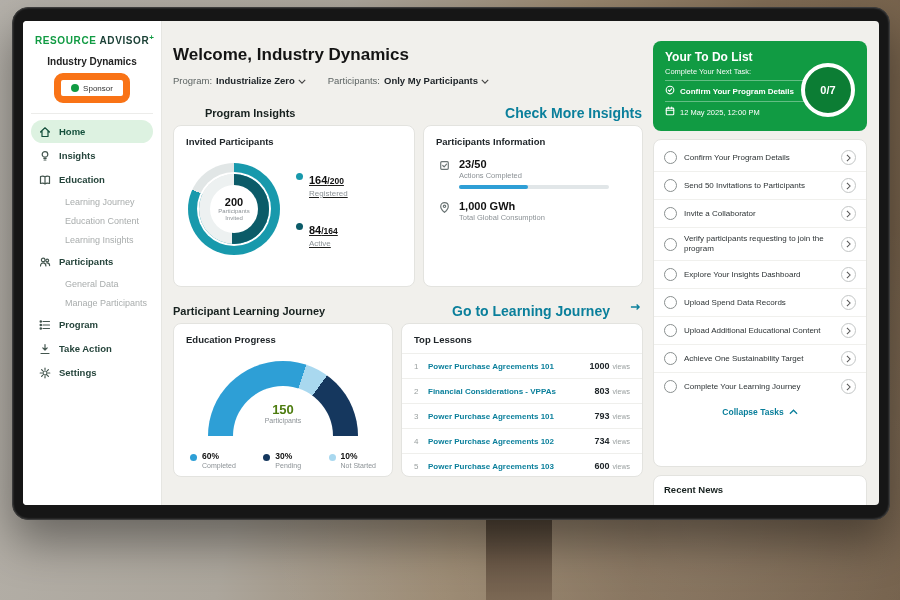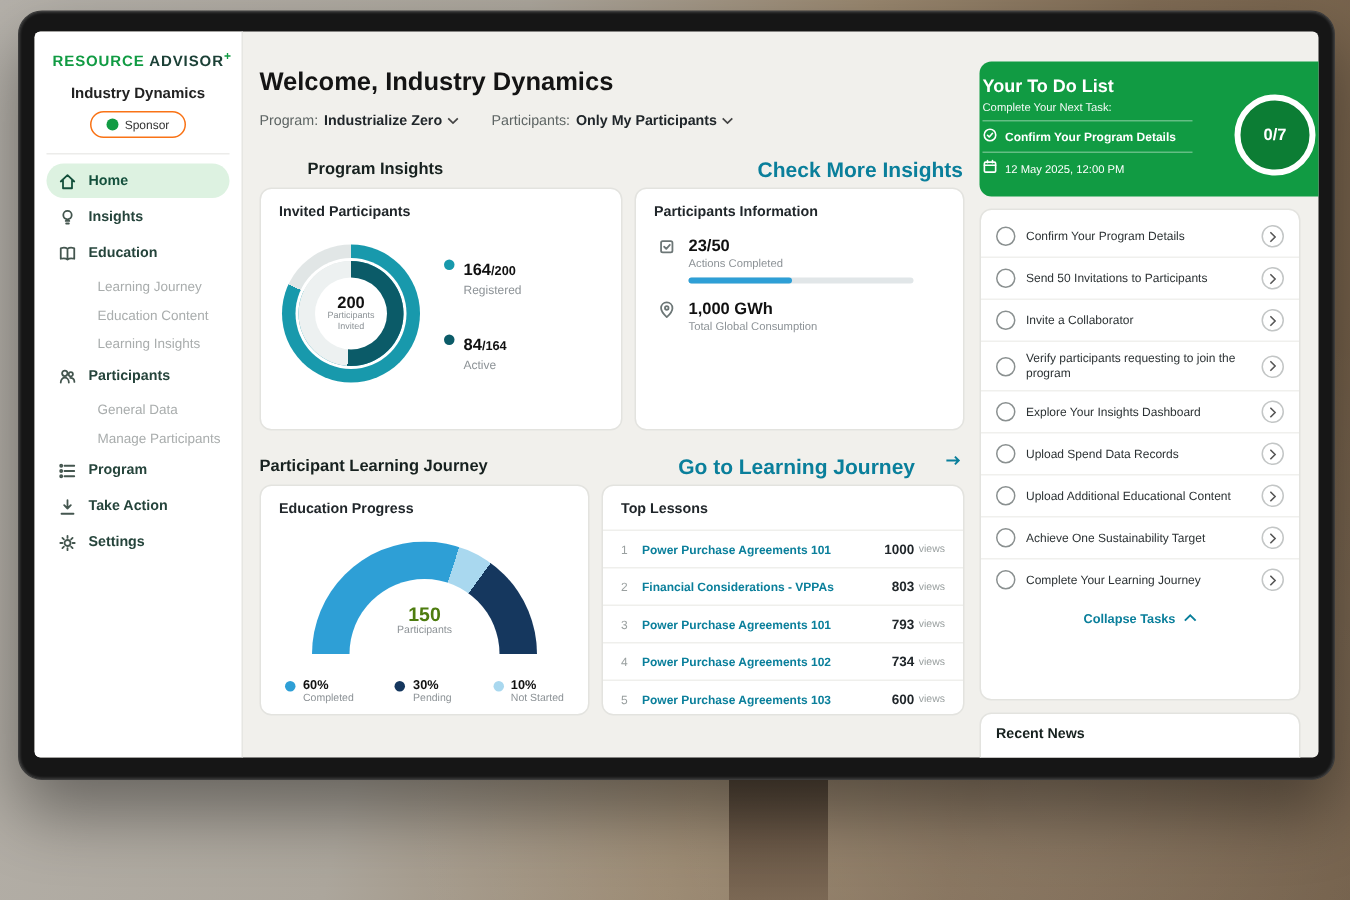--- a/index.html
+++ b/index.html
@@ -17,21 +17,21 @@
   .screen{position:absolute;left:10px;top:13px;width:856px;height:484px;
     background:#f1f0ec;border-radius:4px;overflow:hidden;color:#1d1d1b;}
   
   .sidebar{position:absolute;left:0;top:0;width:138px;height:484px;background:#fff;
     border-right:1px solid #e6e6e2;}
   .logo{padding:12px 0 2px 12px;font-size:10px;font-weight:bold;letter-spacing:.6px;}
   .logo .p1{color:var(--green,#12a145);}
   .logo .p2{color:#1c4137;}
   .logo .plus{color:var(--green,#12a145);font-size:8px;vertical-align:super;}
   .org{font-size:10px;font-weight:bold;text-align:center;margin-top:8px;color:#222;}
-  .badge{margin:6px auto 0 auto;width:62px;height:16px;border:1px solid #f97316;border-radius:9px;
+  .badge{margin:6px auto 0 auto;width:62px;height:16px;border:7px solid #f97316;border-radius:9px;
     display:flex;align-items:center;justify-content:center;gap:4px;font-size:8px;color:#333;}
   .badge-dot{width:8px;height:8px;border-radius:50%;background:var(--green,#12a145);display:inline-block;}
   .sidebar hr{border:none;border-top:1px solid #ececea;margin:10px 8px 6px 8px;}
   .nav-item{display:flex;align-items:center;gap:8px;height:23px;margin:1px 8px;padding-left:8px;
     font-size:9.5px;font-weight:bold;color:#25443b;border-radius:12px;cursor:pointer;}
   .nav-item.active{background:var(--green-light,#ddf2e1);color:#14503c;}
   .nav-sub{height:19px;margin:0 8px;padding-left:34px;display:flex;align-items:center;
     font-size:9px;color:#a9adad;cursor:pointer;}
   .nicon{width:12px;height:12px;display:inline-flex;}
   .nicon svg{width:12px;height:12px;stroke:#44564f;fill:none;stroke-width:1.2;stroke-linecap:round;stroke-linejoin:round;}
@@ -53,21 +53,21 @@
   .donut{width:92px;height:92px;border-radius:50%;
     background:conic-gradient(var(--donut-outer,#1899ac) 0 295deg,#e1e6e6 0);
     display:grid;place-items:center;}
   .donut-mid{width:70px;height:70px;border-radius:50%;box-shadow:0 0 0 2px #fff;
     background:conic-gradient(var(--donut-inner,#0b5b68) 0 184deg,#edf1f1 0);
     display:grid;place-items:center;}
   .donut-hole{width:48px;height:48px;border-radius:50%;background:#fff;
     display:flex;flex-direction:column;align-items:center;justify-content:center;text-align:center;}
   .donut-hole .dv{font-size:11px;font-weight:bold;color:#111;}
   .donut-hole .dl{font-size:6px;color:#8c9296;line-height:1.2;width:38px;}
-  .dlegend{display:flex;flex-direction:column;gap:22px;}
+  .dlegend{display:flex;flex-direction:column;gap:22px;text-decoration:underline;}
   .dleg-row{display:flex;align-items:flex-start;gap:6px;}
   .dot{width:7px;height:7px;border-radius:50%;display:inline-block;margin-top:3px;}
   .dleg-val{font-size:11px;font-weight:bold;color:#111;}
   .dleg-of{font-size:8.5px;font-weight:bold;color:#111;}
   .dleg-lab{font-size:8px;color:#8c9296;margin-top:1px;}
   
   .stat{display:flex;gap:8px;padding:11px 14px 0 14px;}
   .sicon svg{width:13px;height:13px;stroke:#6c7676;fill:none;stroke-width:1.1;stroke-linecap:round;stroke-linejoin:round;}
   .stat-val{font-size:11px;font-weight:bold;color:#111;}
   .stat-lab{font-size:7.5px;color:#8c9296;margin-top:1px;}
@@ -90,22 +90,22 @@
   .gleg .v{font-size:8.5px;font-weight:bold;color:#111;}
   .gleg .l{font-size:7px;color:#8c9296;margin-top:1px;}
   
   .lesson{display:flex;align-items:center;padding:0 12px;height:24px;border-bottom:1px solid #efefec;}
   .lesson:last-child{border-bottom:none;}
   .lrank{width:14px;font-size:8px;color:#9aa0a0;}
   .lname{flex:1;font-size:8px;font-weight:bold;color:var(--link,#0a7f9b);cursor:pointer;}
   .lviews{font-size:9px;font-weight:bold;color:#20262a;}
   .lunit{font-size:7px;color:#9aa0a0;margin-left:3px;}
   
-  .todo-head{position:absolute;left:630px;top:20px;width:236px;height:90px;border-radius:8px;
-    background:var(--green,#119b43);color:#fff;box-sizing:border-box;padding:9px 2px;}
+  .todo-head{position:absolute;left:630px;top:20px;width:214px;height:90px;border-radius:8px;
+    background:var(--green,#119b43);color:#fff;box-sizing:border-box;padding:9px 12px;}
   .todo-title{font-size:12px;font-weight:bold;}
   .todo-sub{font-size:7.5px;margin-top:3px;opacity:.95;}
   .todo-next{display:flex;align-items:center;gap:5px;font-size:8px;font-weight:bold;
     border-top:1px solid rgba(255,255,255,.35);border-bottom:1px solid rgba(255,255,255,.35);
     padding:4px 0;margin-top:4px;width:140px;}
   .todo-due{display:flex;align-items:center;gap:5px;font-size:7.5px;margin-top:4px;}
   .wicon svg{width:10px;height:10px;stroke:#fff;fill:none;stroke-width:1.3;stroke-linecap:round;stroke-linejoin:round;}
   .ring{position:absolute;right:12px;top:22px;width:46px;height:46px;border-radius:50%;
     border:4px solid #fff;background:var(--green-dark,#0c7d34);
     display:grid;place-items:center;font-size:11px;font-weight:bold;color:#fff;}

